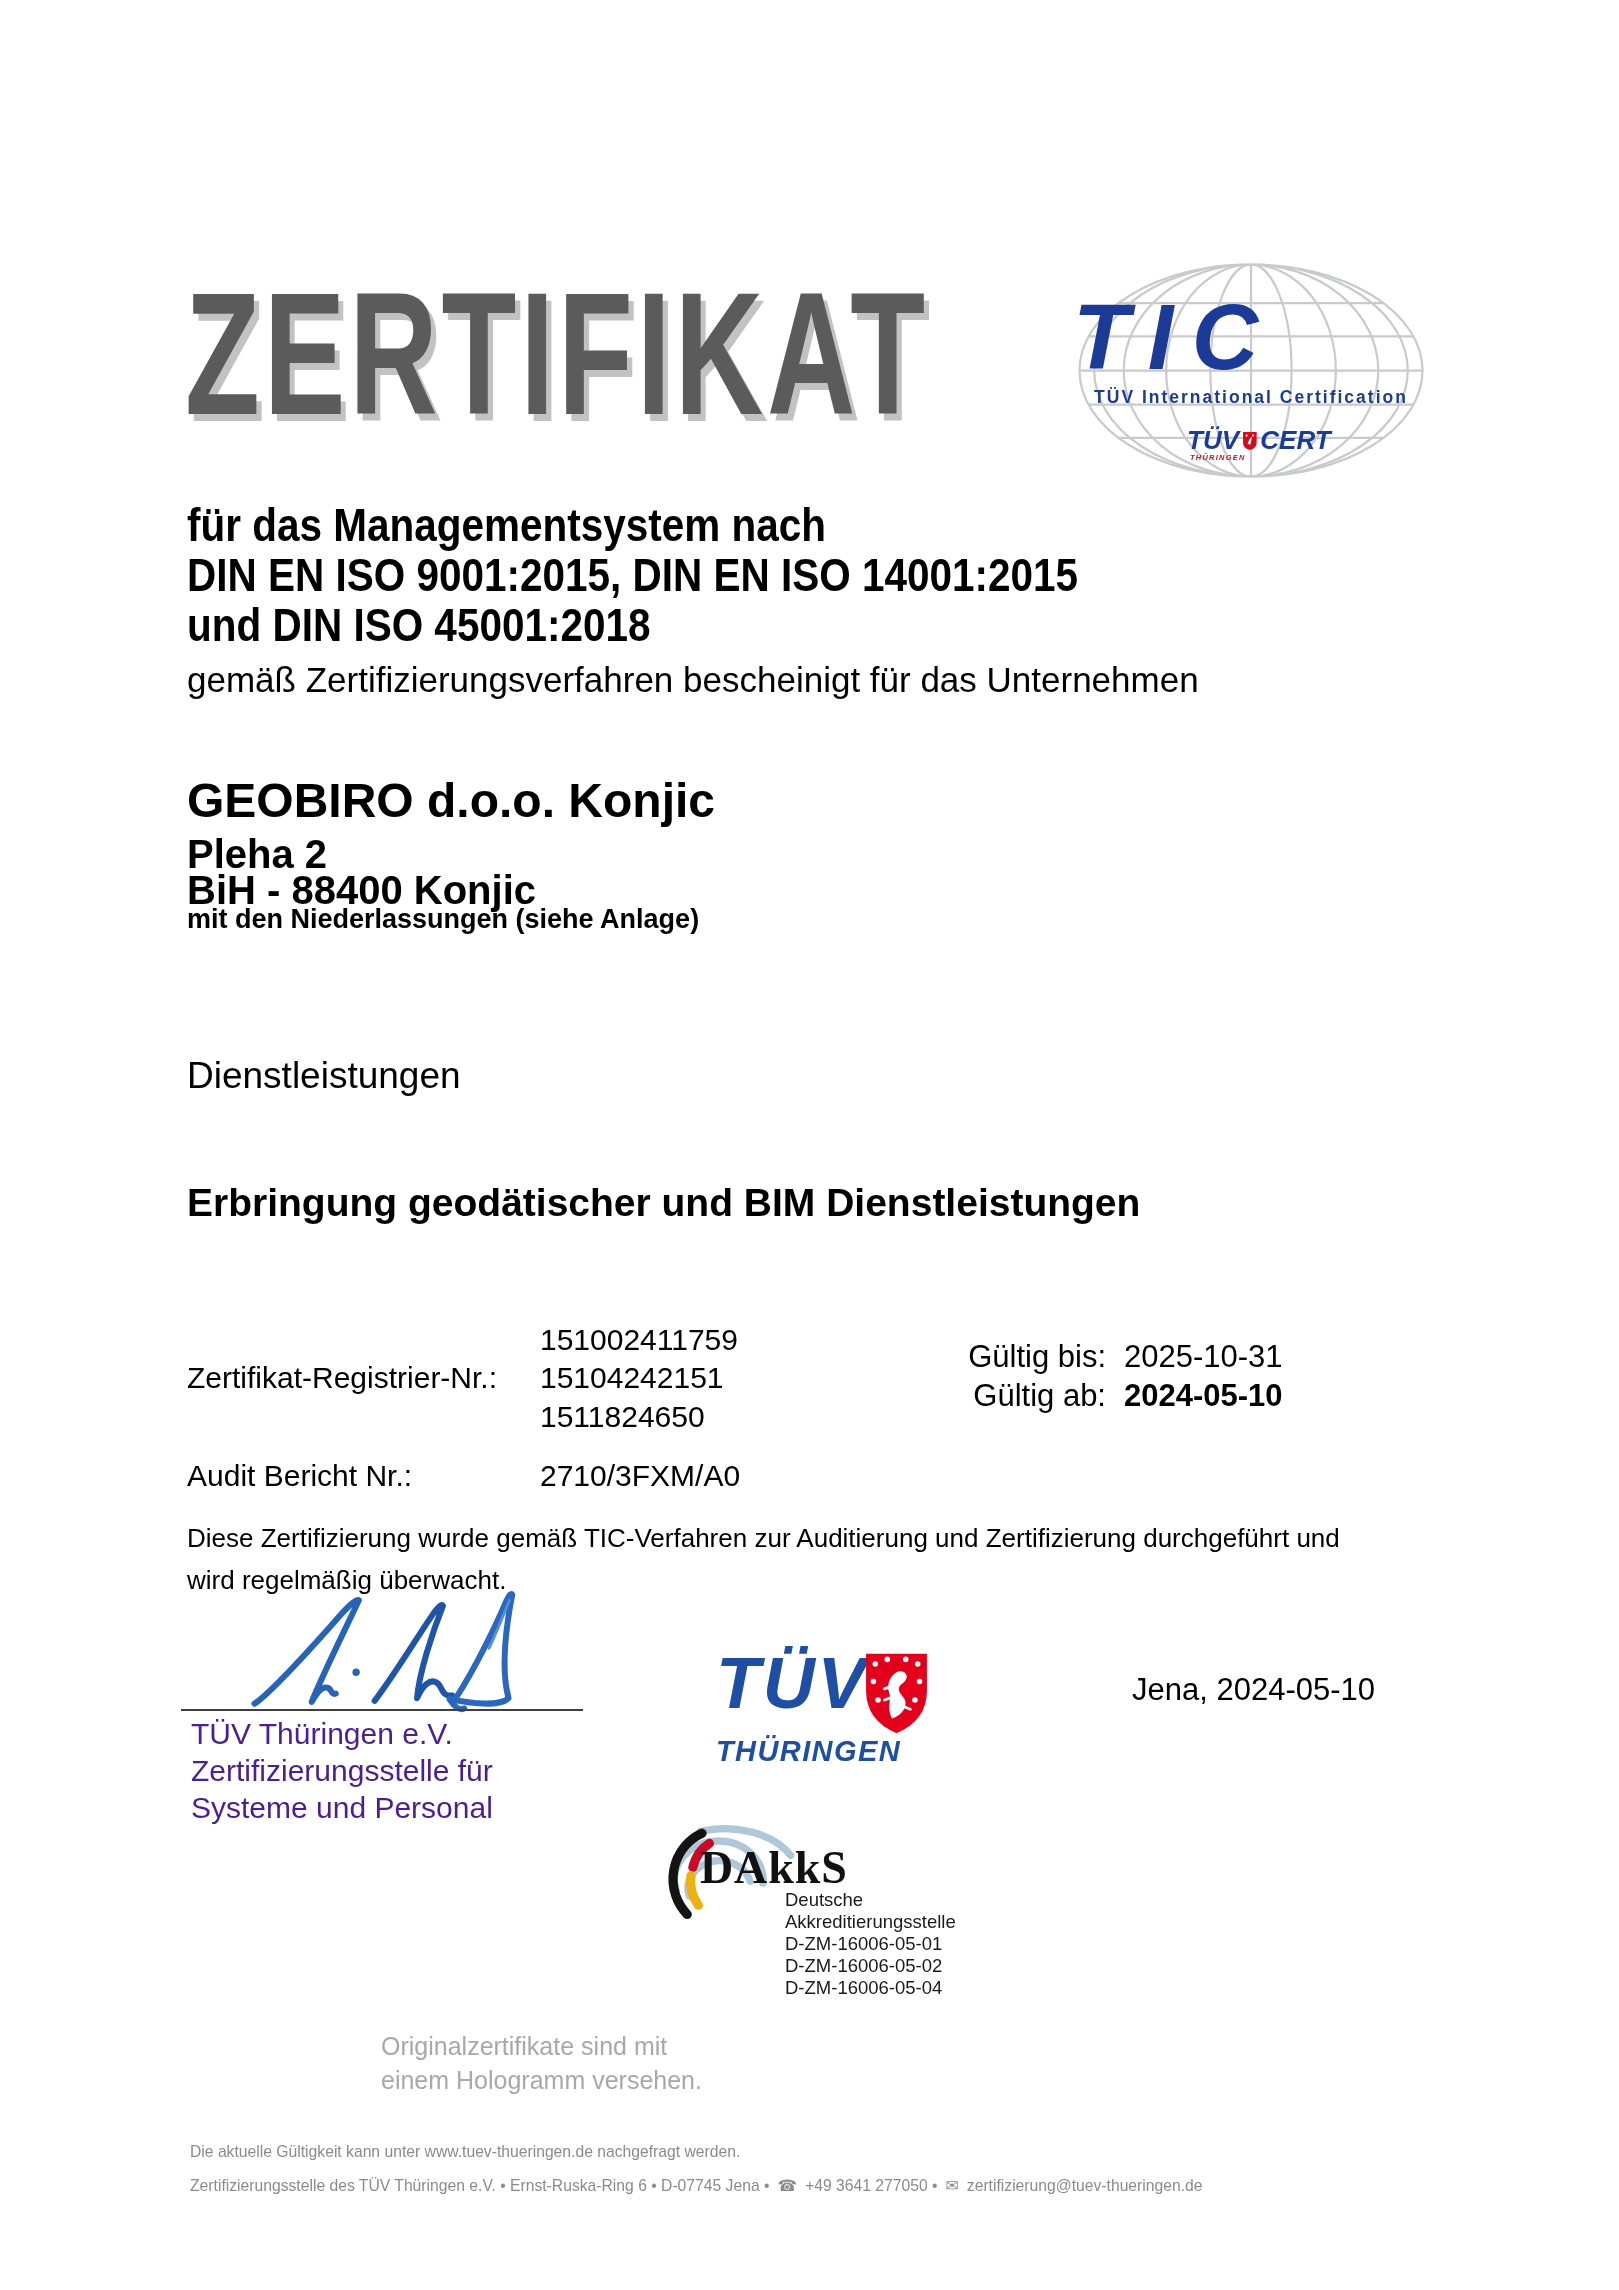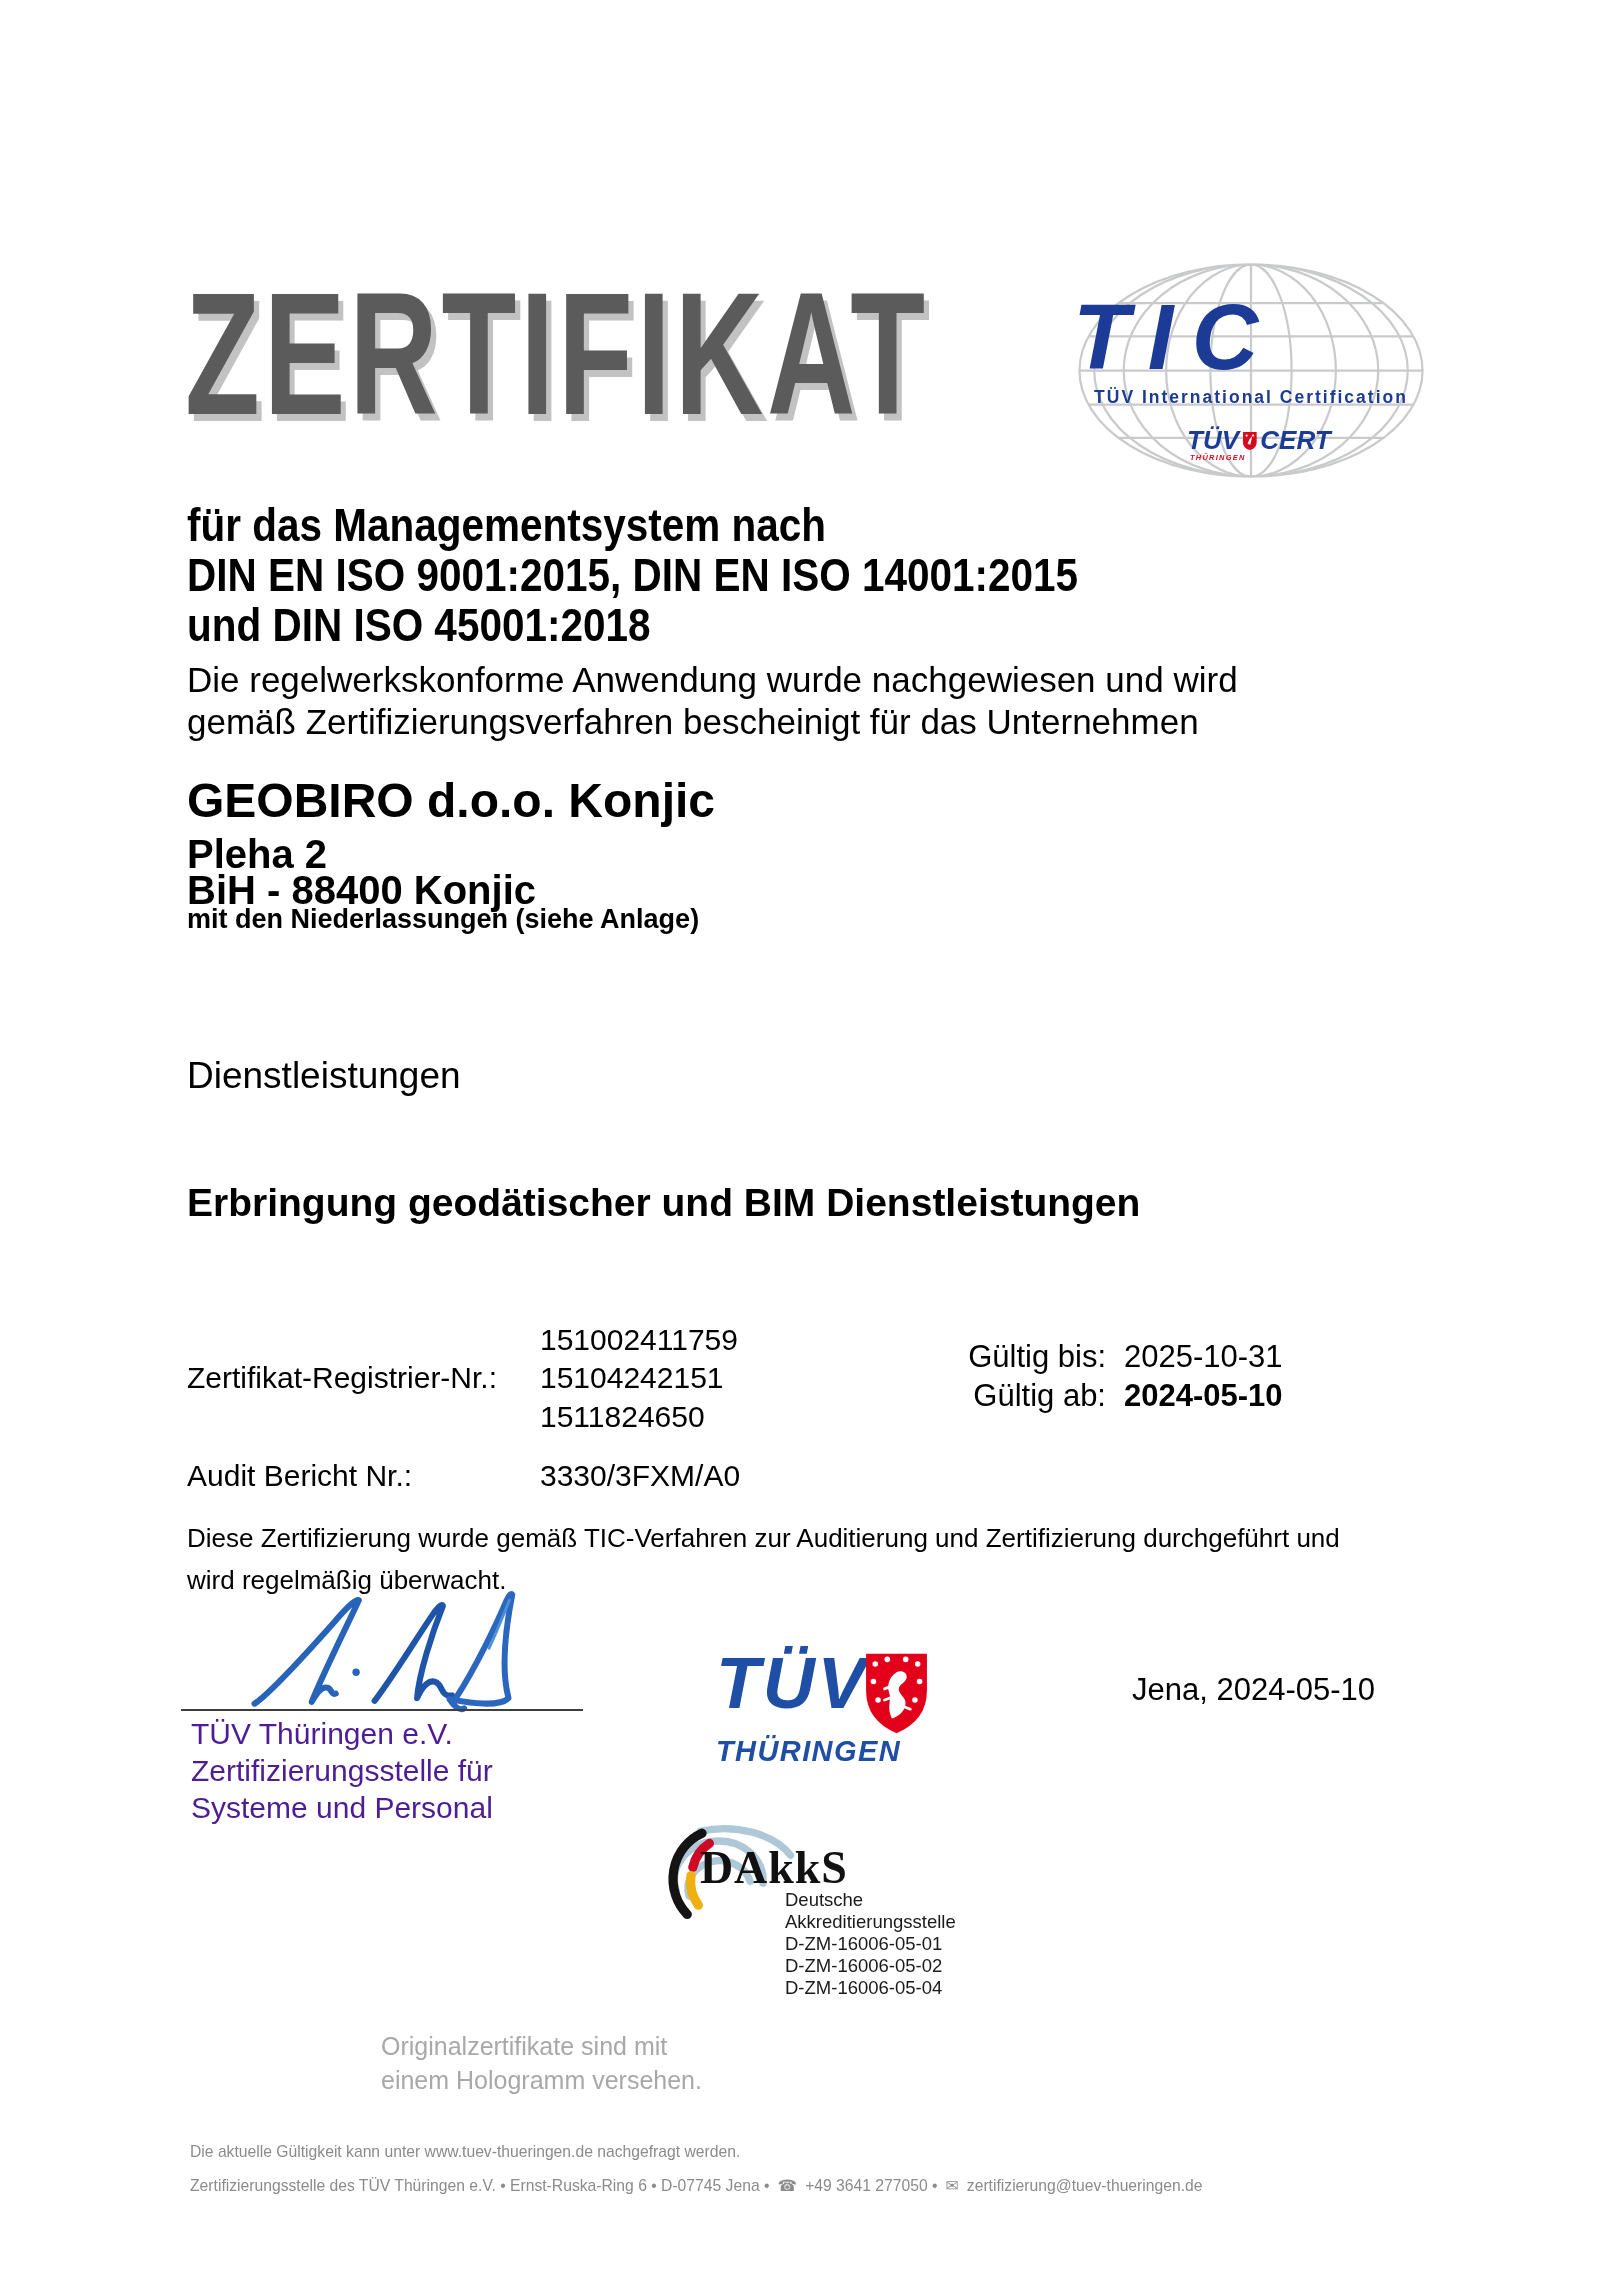--- a/index.html
+++ b/index.html
@@ -127,21 +127,20 @@
     <div class="abs tic-thue">THÜRINGEN</div>
   </div>
 
   <div class="abs intro">
     <div>für das Managementsystem nach</div>
     <div>DIN EN ISO 9001:2015, DIN EN ISO 14001:2015</div>
     <div>und DIN ISO 45001:2018</div>
   </div>
 
   <div class="abs statement">
-    <div>Die regelwerkskonforme Anwendung wurde nachgewiesen und wird</div>
     <div>gemäß Zertifizierungsverfahren bescheinigt für das Unternehmen</div>
   </div>
 
   <div class="abs company-name">GEOBIRO d.o.o. Konjic</div>
   <div class="abs company-street">Pleha 2</div>
   <div class="abs company-city">BiH - 88400 Konjic</div>
   <div class="abs company-branches">mit den Niederlassungen (siehe Anlage)</div>
 
   <div class="abs scope-label">Dienstleistungen</div>
   <div class="abs scope-text">Erbringung geodätischer und BIM Dienstleistungen</div>
@@ -150,21 +149,21 @@
   <div class="abs reg reg-num0">151002411759</div>
   <div class="abs reg reg-num1">15104242151</div>
   <div class="abs reg reg-num2">1511824650</div>
 
   <div class="abs valid valid-label vu-label">Gültig bis:</div>
   <div class="abs valid vu-value">2025-10-31</div>
   <div class="abs valid valid-label vf-label">Gültig ab:</div>
   <div class="abs valid vf-value">2024-05-10</div>
 
   <div class="abs reg audit-label">Audit Bericht Nr.:</div>
-  <div class="abs reg audit-value">3330/3FXM/A0</div>
+  <div class="abs reg audit-value">2710/3FXM/A0</div>
 
   <div class="abs note">
     <div>Diese Zertifizierung wurde gemäß TIC-Verfahren zur Auditierung und Zertifizierung durchgeführt und</div>
     <div>wird regelmäßig überwacht.</div>
   </div>
 
   <svg class="abs sig-svg" width="425" height="125" viewBox="0 0 460 135">
     <g fill="none" stroke-linecap="round" stroke-linejoin="round">
       <path stroke="#2763b8" stroke-width="6.5" d="M 86 124 C 104 112 140 72 172 36 C 186 20 196 10 199 12 C 186 40 160 92 148 122 C 153 113 160 104 166 107 C 170 109 169 115 174 113"></path>
       <circle cx="196" cy="90" r="4" fill="#2763b8" stroke="none"></circle>

